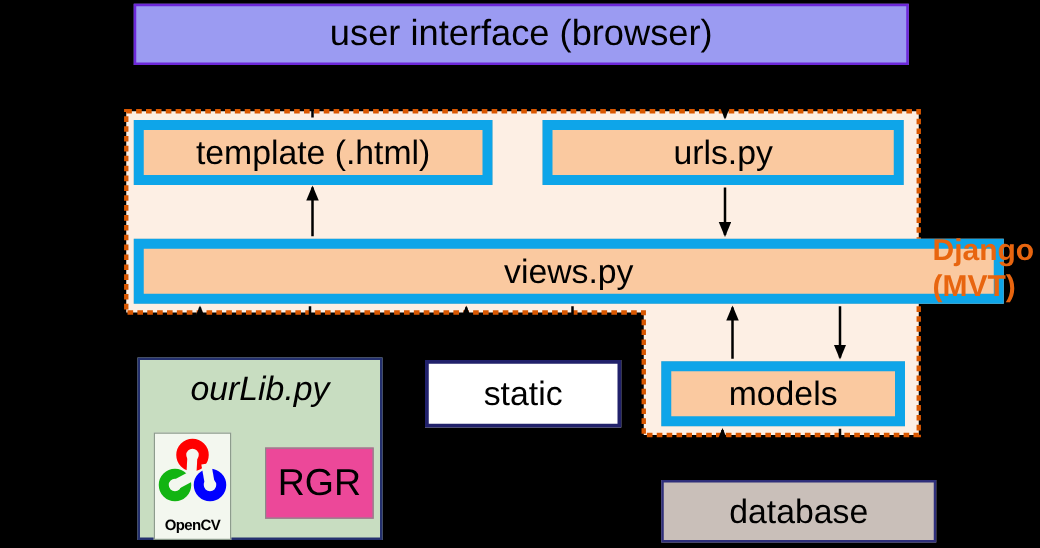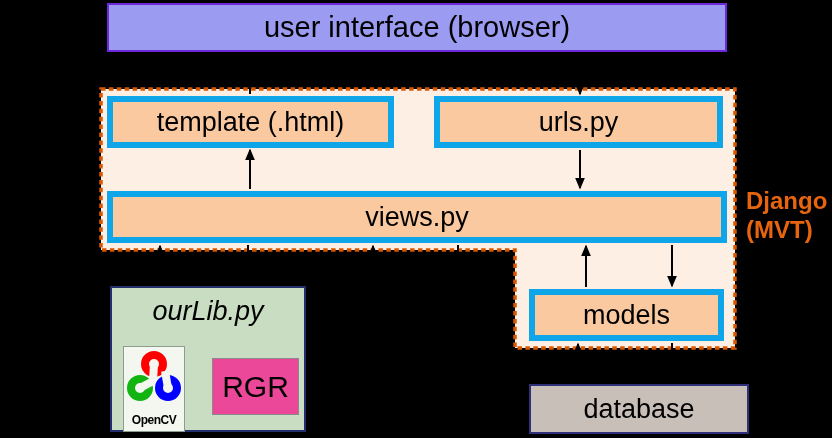--- a/index.html
+++ b/index.html
@@ -10,24 +10,24 @@
   .abs{position:absolute;box-sizing:border-box;}
   .node{
     display:flex;align-items:center;justify-content:center;
     color:#000;text-align:center;
   }
   
   #ui-box{left:107px;top:3px;width:620px;height:49px;background:#9b9bf2;border:2px solid #6d28d9;font-size:29px;}
   
   #wires{left:0;top:0;width:832px;height:438px;}
   
-  .peach{background:#fac9a0;border:6px solid #0ea5e9;font-size:27px;}
+  .peach{background:#fac9a0;border:8px solid #0ea5e9;font-size:27px;}
   #template-box{left:107px;top:96px;width:287px;height:52px;}
   #urls-box{left:434px;top:96px;width:289px;height:52px;}
-  #views-box{left:107px;top:191px;width:620px;height:52px;}
+  #views-box{left:107px;top:191px;width:696px;height:52px;}
   #models-box{left:529px;top:289px;width:195px;height:52px;}
   
   #django-label{left:746px;top:186px;width:86px;color:#e8650f;font-weight:bold;font-size:24px;line-height:29px;}
   
   #ourlib-box{left:110px;top:286px;width:196px;height:146px;background:#c8ddc1;border:2px solid #24306e;}
   #ourlib-label{left:0;top:6px;width:100%;height:34px;font-size:27px;font-style:italic;}
   #opencv-box{left:11px;top:58px;width:62px;height:86px;background:#f3f7ef;border:1px solid #8d9c8d;}
   #opencv-text{left:0;top:63px;width:100%;height:20px;font-size:12px;font-weight:bold;letter-spacing:-0.5px;}
   #rgr-box{left:100px;top:70px;width:87px;height:57px;background:#ec4899;border:1px solid #8a8a8a;font-size:30px;}
   #static-box{left:340px;top:288px;width:157px;height:54px;background:#fff;border:3px solid #21216b;font-size:27px;}
@@ -97,18 +97,21 @@
         <line x1="44" y1="41" x2="41" y2="24" stroke="#f3f7ef" stroke-width="8"></line>
       </svg>
       <div id="opencv-text" class="abs node">OpenCV</div>
     </div>
 
     <div id="rgr-box" class="abs node">
       <span>RGR</span>
     </div>
   </div>
 
+  <div id="static-box" class="abs node">
+    <span>static</span>
+  </div>
 
   <div id="database-box" class="abs node">
     <span>database</span>
   </div>
 
 </div>
 
 </body></html>

